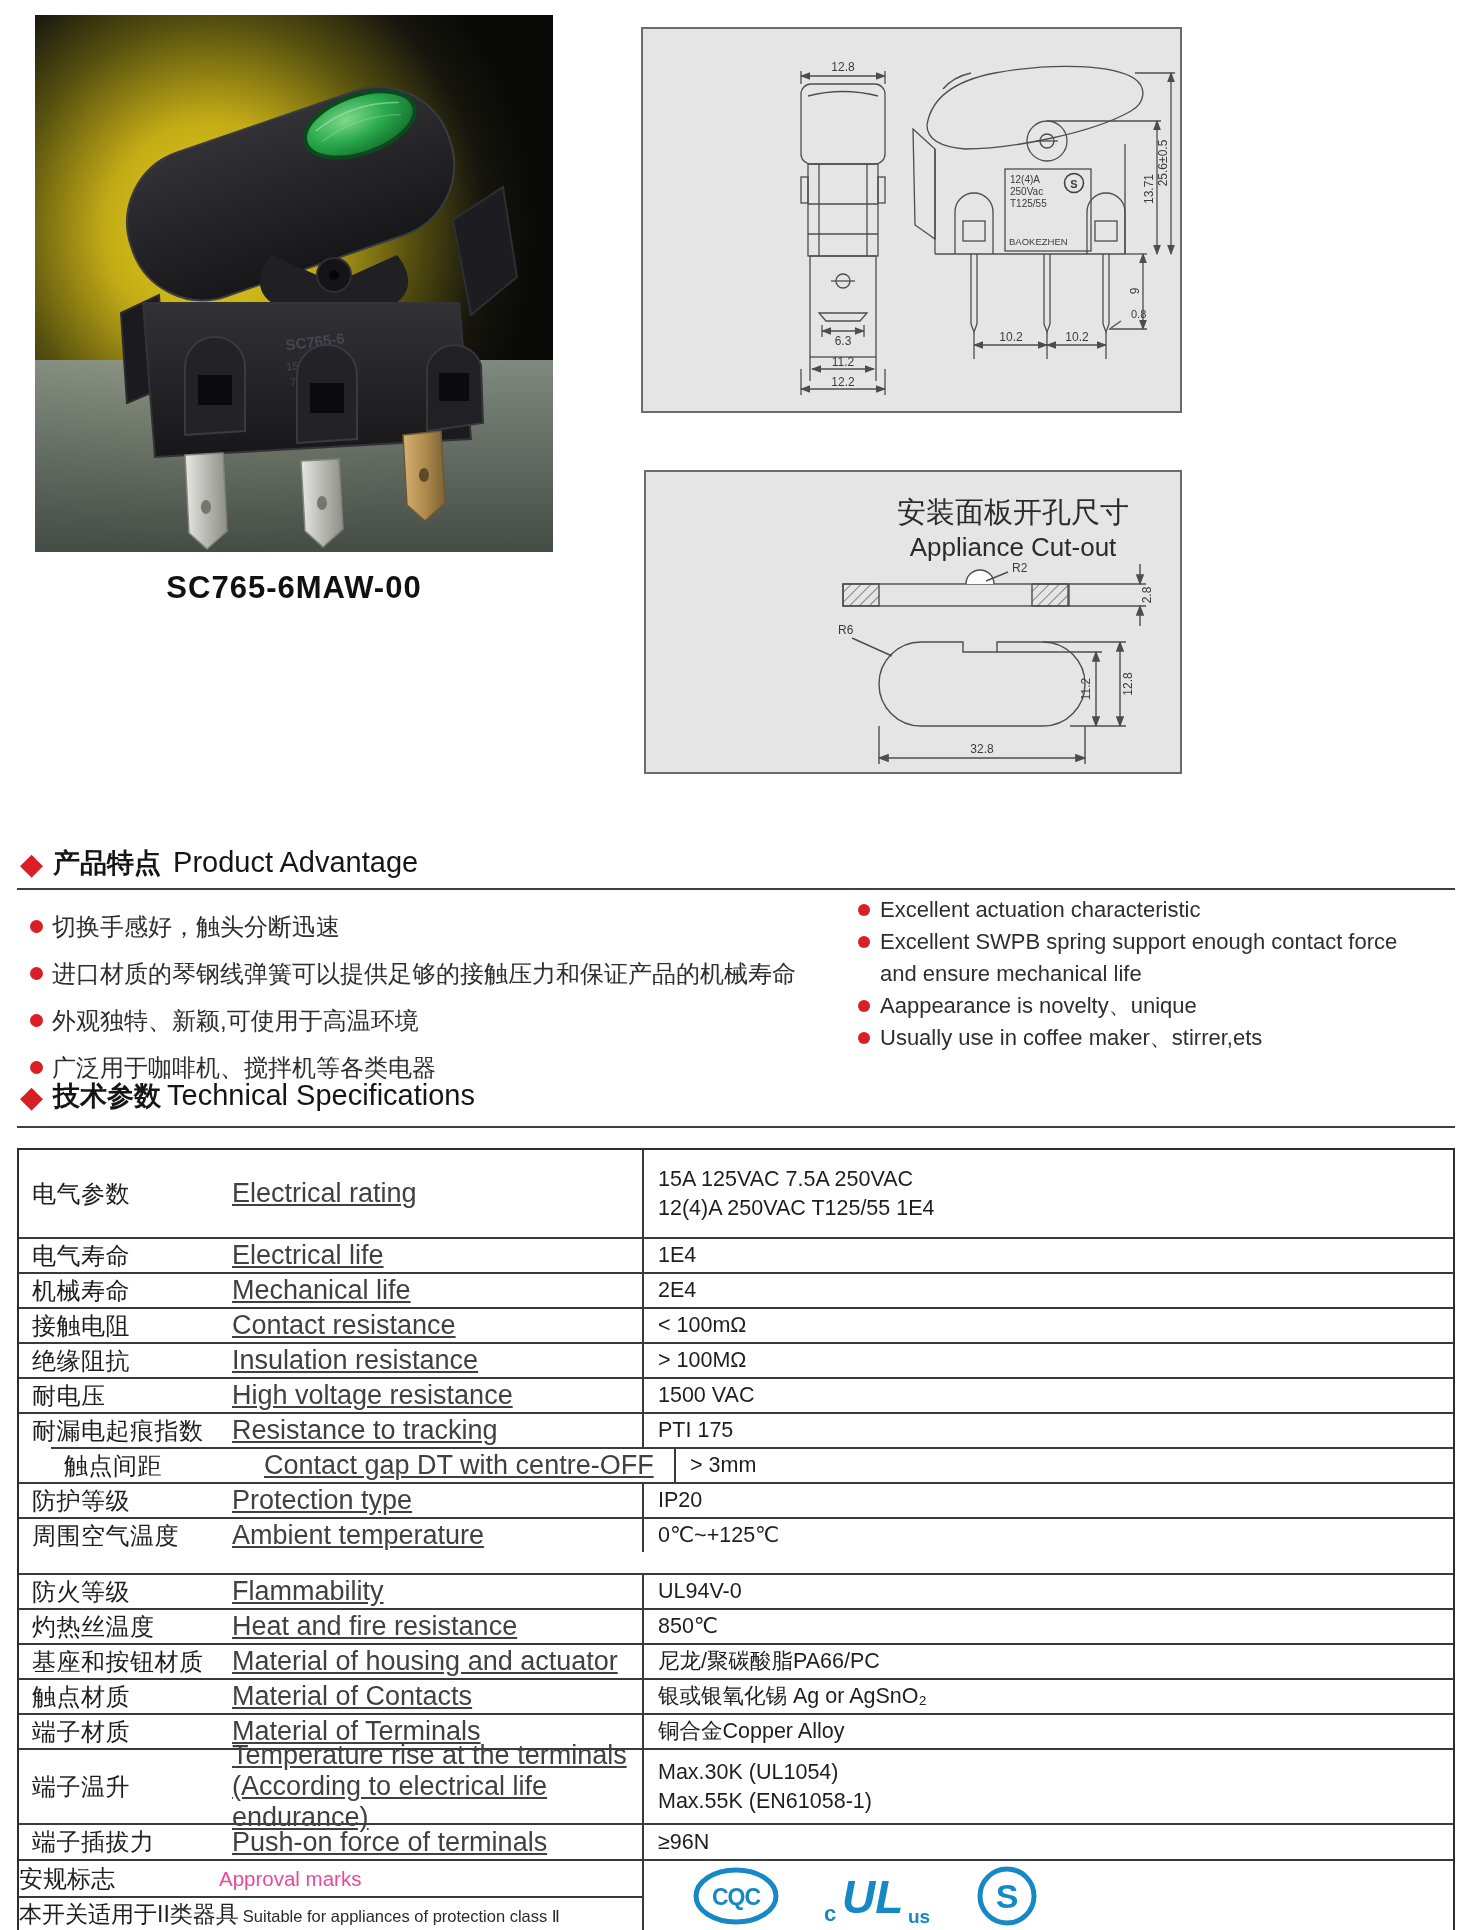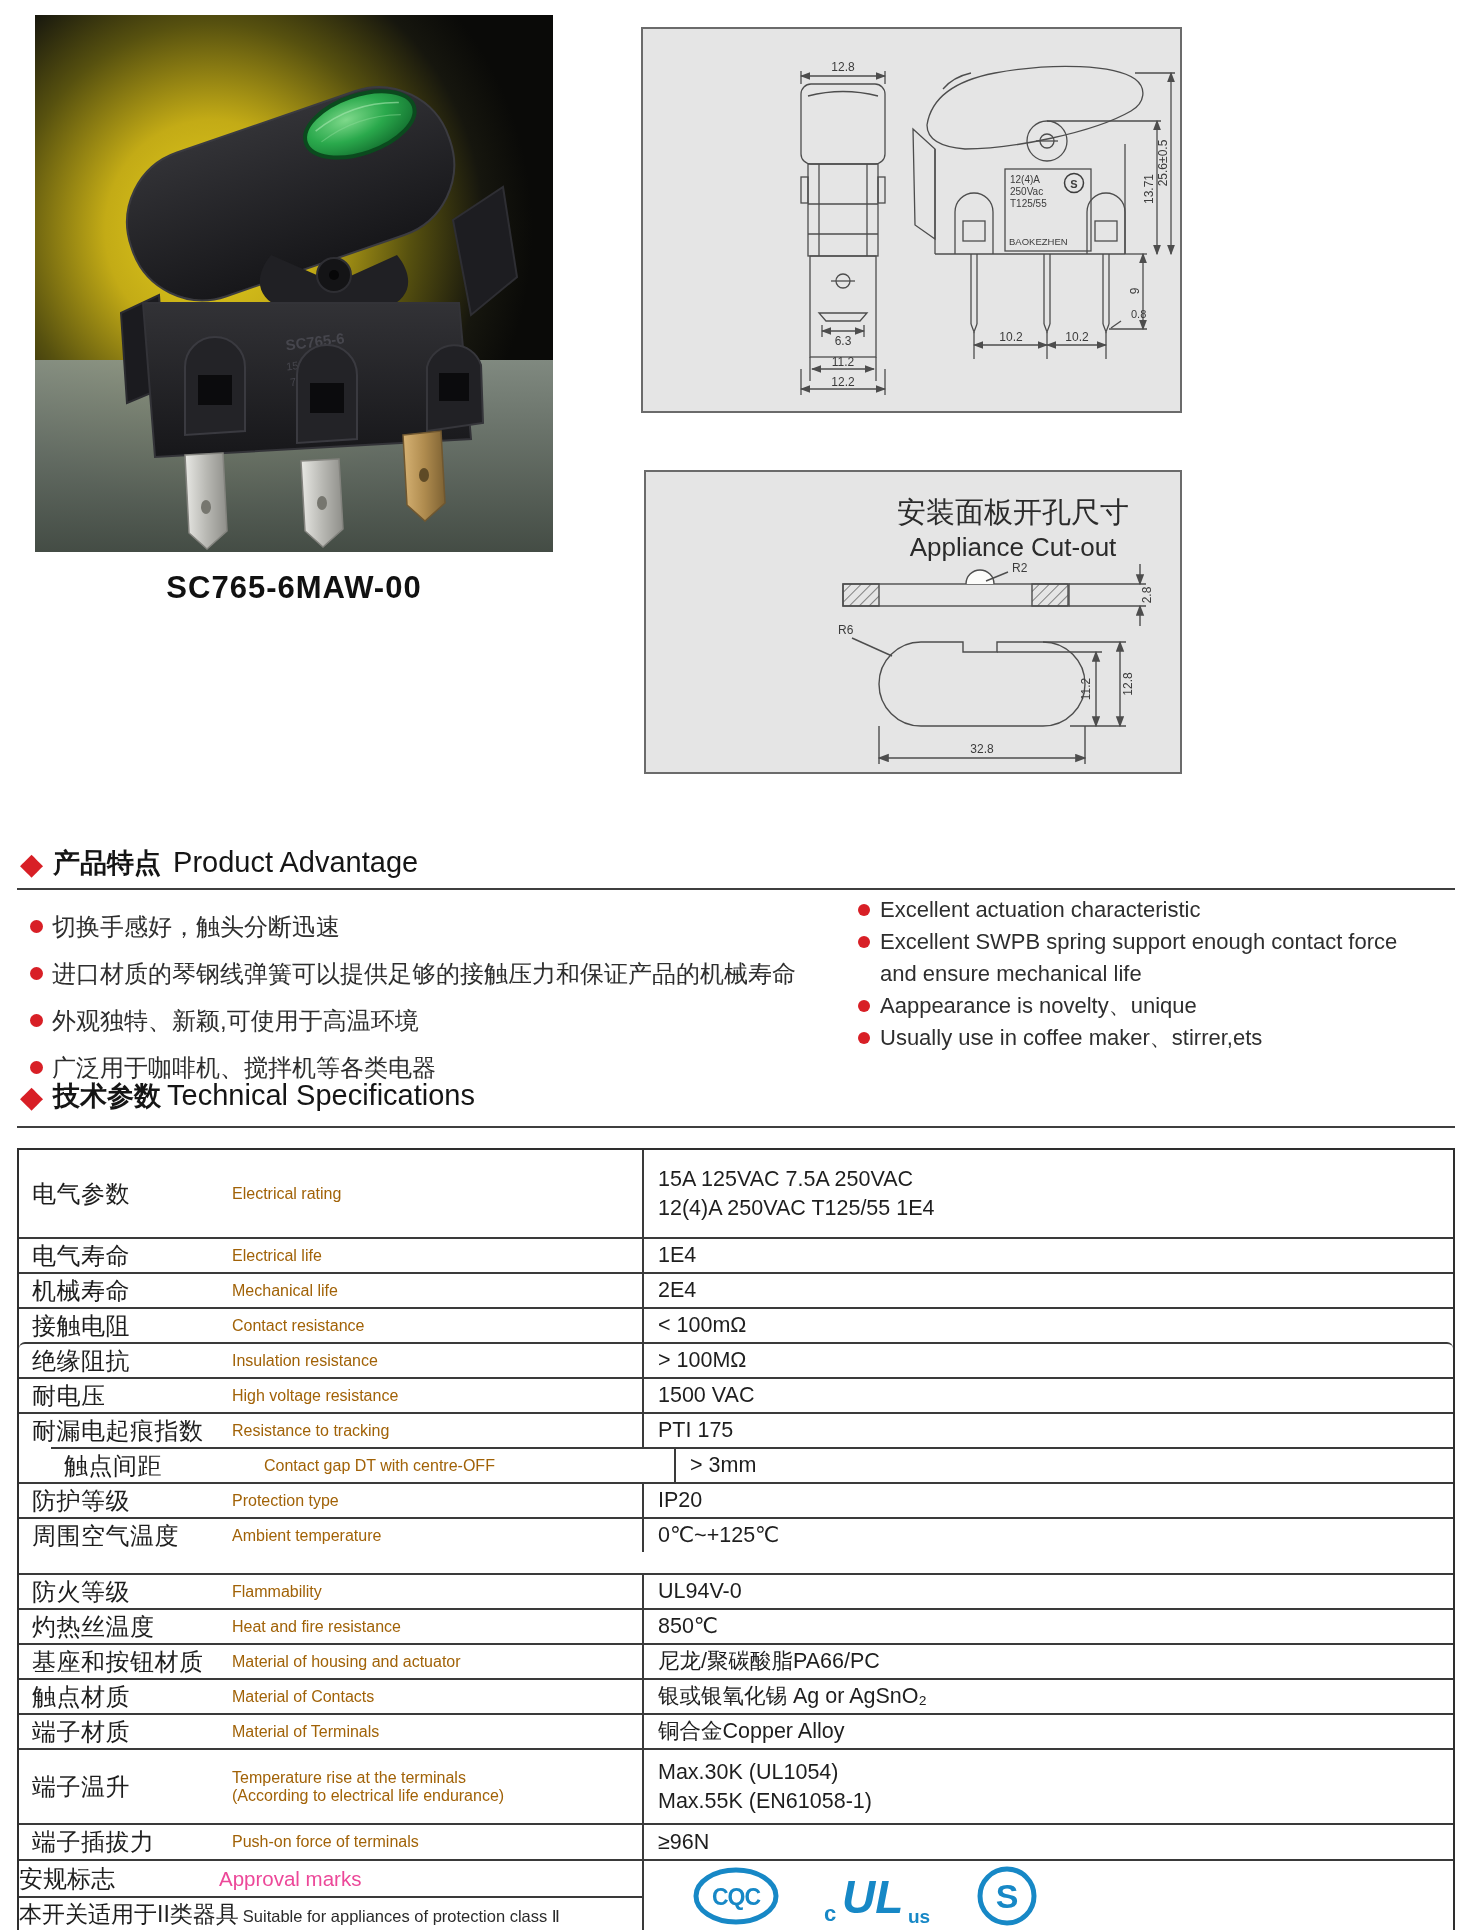--- a/index.html
+++ b/index.html
@@ -35,21 +35,21 @@
   .bullets-zh .dot{width:13px;height:13px;border-radius:50%;background:var(--red,#d81f26);margin-right:9px;flex:0 0 13px;}
   .bullets-en{left:858px;top:894px;width:580px;}
   .bullets-en .bullet{display:flex;font-size:22px;line-height:32px;color:#2e2e2e;}
   .bullets-en .dot{width:12px;height:12px;border-radius:50%;background:var(--red,#d81f26);margin:10px 10px 0 0;flex:0 0 12px;}
   
   .spec-table{left:17px;top:1148px;width:1438px;border:2px solid #2e2e2e;box-sizing:border-box;}
   .trow{display:flex;box-sizing:border-box;}
   .trow + .trow, .trow-merge{border-top:2px solid #3a3a3a;}
   .c-left{width:623px;flex:0 0 623px;display:flex;align-items:center;padding-left:13px;box-sizing:border-box;}
   .c-zh{width:200px;flex:0 0 200px;font-size:24px;color:#1e1e1e;letter-spacing:0.5px;}
-  .c-en{font-size:16px;color:#a16207;}
+  .c-en{font-size:27px;color:#404040;text-decoration:underline;}
   .c-val{flex:1;border-left:2px solid #3a3a3a;padding-left:14px;display:flex;flex-direction:column;
          justify-content:center;font-size:21.5px;color:#1e1e1e;box-sizing:border-box;line-height:29px;}
   .trow-merge{display:flex;box-sizing:border-box;}
   .merge-left{width:623px;flex:0 0 623px;box-sizing:border-box;}
   .mrow{height:35px;display:flex;align-items:center;box-sizing:border-box;}
   .mrow + .mrow{border-top:2px solid #3a3a3a;}
   .mrow .c-zh2{font-size:24px;color:#1e1e1e;width:200px;flex:0 0 200px;}
   .mrow .c-en2{font-size:20.5px;color:#ec4899;}
   .note-zh{font-size:23px;color:#1e1e1e;white-space:nowrap;}
   .note-en{font-size:16.5px;color:#2b2b2b;white-space:nowrap;margin-left:4px;transform:translateY(2px);}
@@ -361,21 +361,21 @@
           <div class="c-left">
             <div class="c-zh">接触电阻</div>
             <div class="c-en">
               <div>Contact resistance</div>
             </div>
           </div>
           <div class="c-val">
             <div>&lt; 100mΩ</div>
           </div>
         </div>
-        <div class="trow" style="height: 35px; border-radius: 6px;">
+        <div class="trow" style="height: 35px;">
           <div class="c-left">
             <div class="c-zh">绝缘阻抗</div>
             <div class="c-en">
               <div>Insulation resistance</div>
             </div>
           </div>
           <div class="c-val">
             <div>&gt; 100MΩ</div>
           </div>
         </div>

